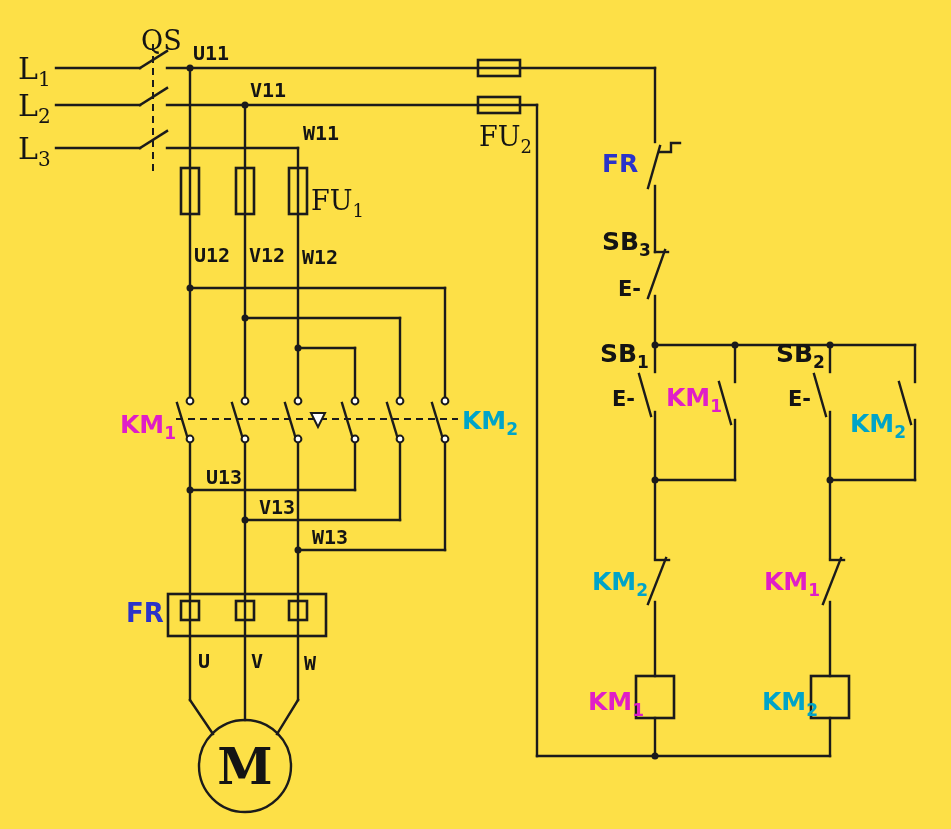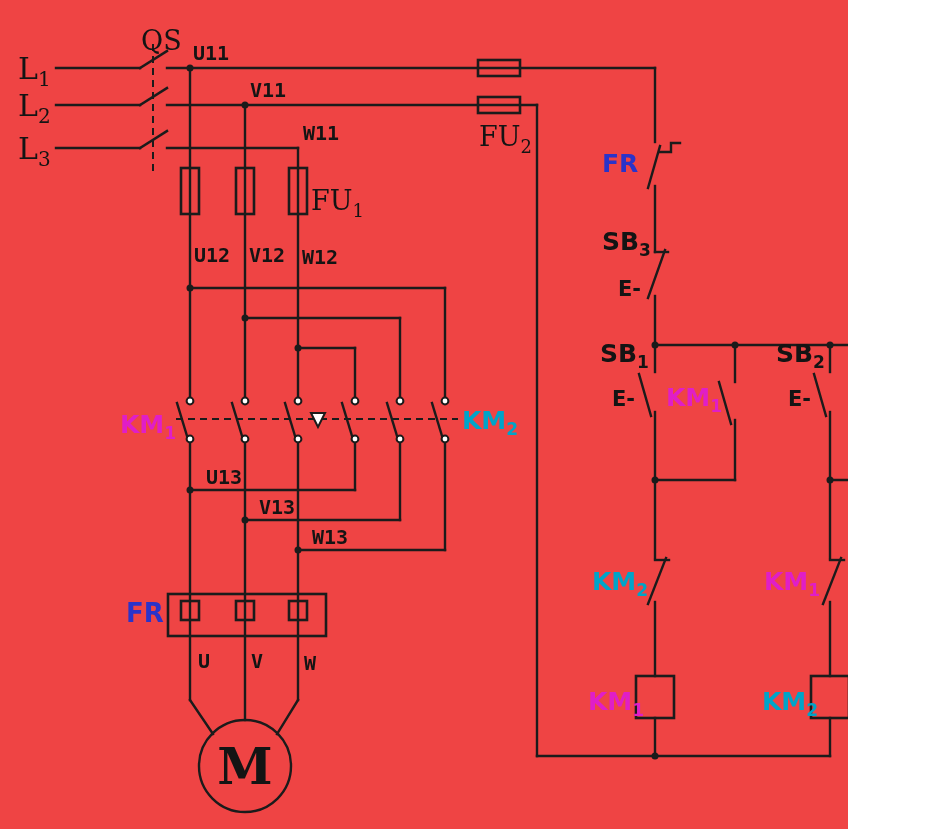--- a/index.html
+++ b/index.html
@@ -1,16 +1,16 @@
 <!DOCTYPE html>
 <html><head>
 <meta charset="utf-8">
 <style>
   html,body{margin:0;padding:0;background:#ffffff;}
-  .stage{width:848px;height:829px;position:relative;background:#ef4444;overflow:hidden;}
+  .stage{width:951px;height:829px;position:relative;background:#fde047;overflow:hidden;}
   svg{display:block;}
   .w{fill:none;stroke:#1b1b1b;stroke-width:2.4;stroke-linecap:square;}
   .dash{fill:none;stroke:#1b1b1b;stroke-width:2;stroke-dasharray:7 5;}
   .dot{fill:#1b1b1b;stroke:none;}
   .term{fill:#ffffff;stroke:#1b1b1b;stroke-width:2;}
   .box{fill:none;stroke:#1b1b1b;stroke-width:2.6;}
   .tri{fill:#ffffff;stroke:#1b1b1b;stroke-width:2;}
   .serif{font-family:"DejaVu Serif", serif;}
   .mono{font-family:"DejaVu Sans Mono", monospace;font-weight:700;}
   .lbl{font-family:"DejaVu Sans", sans-serif;font-weight:700;}

